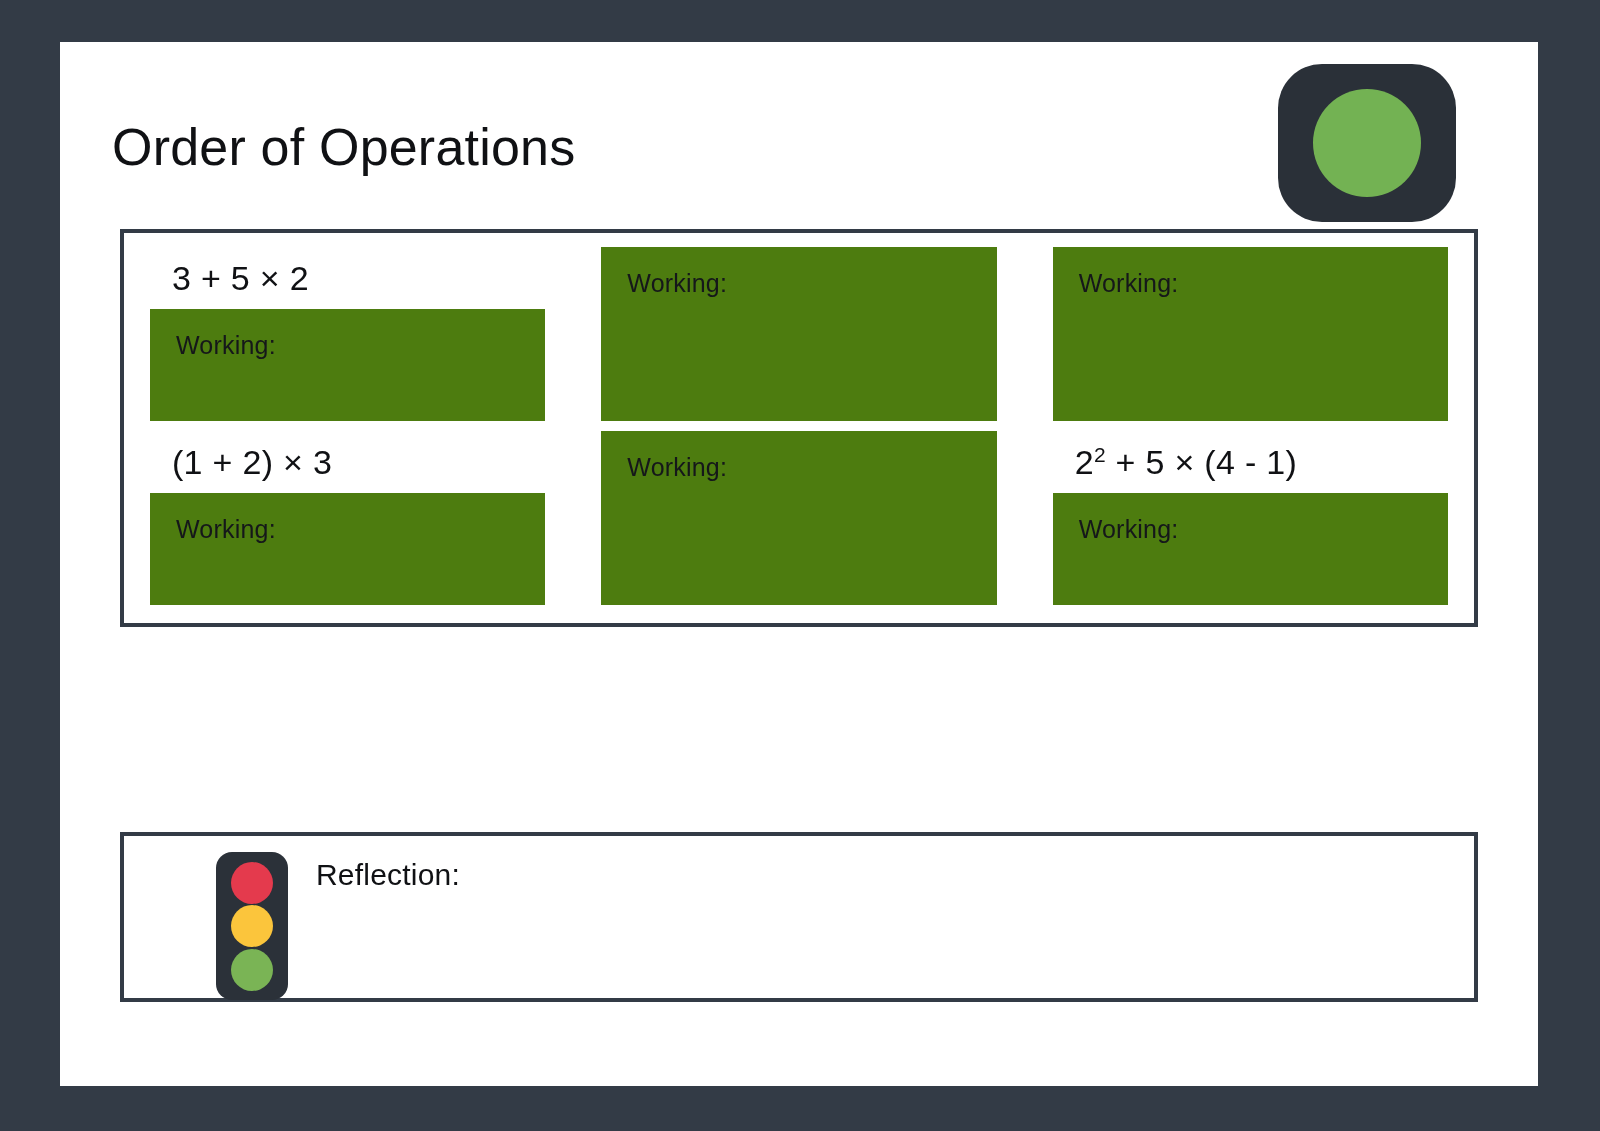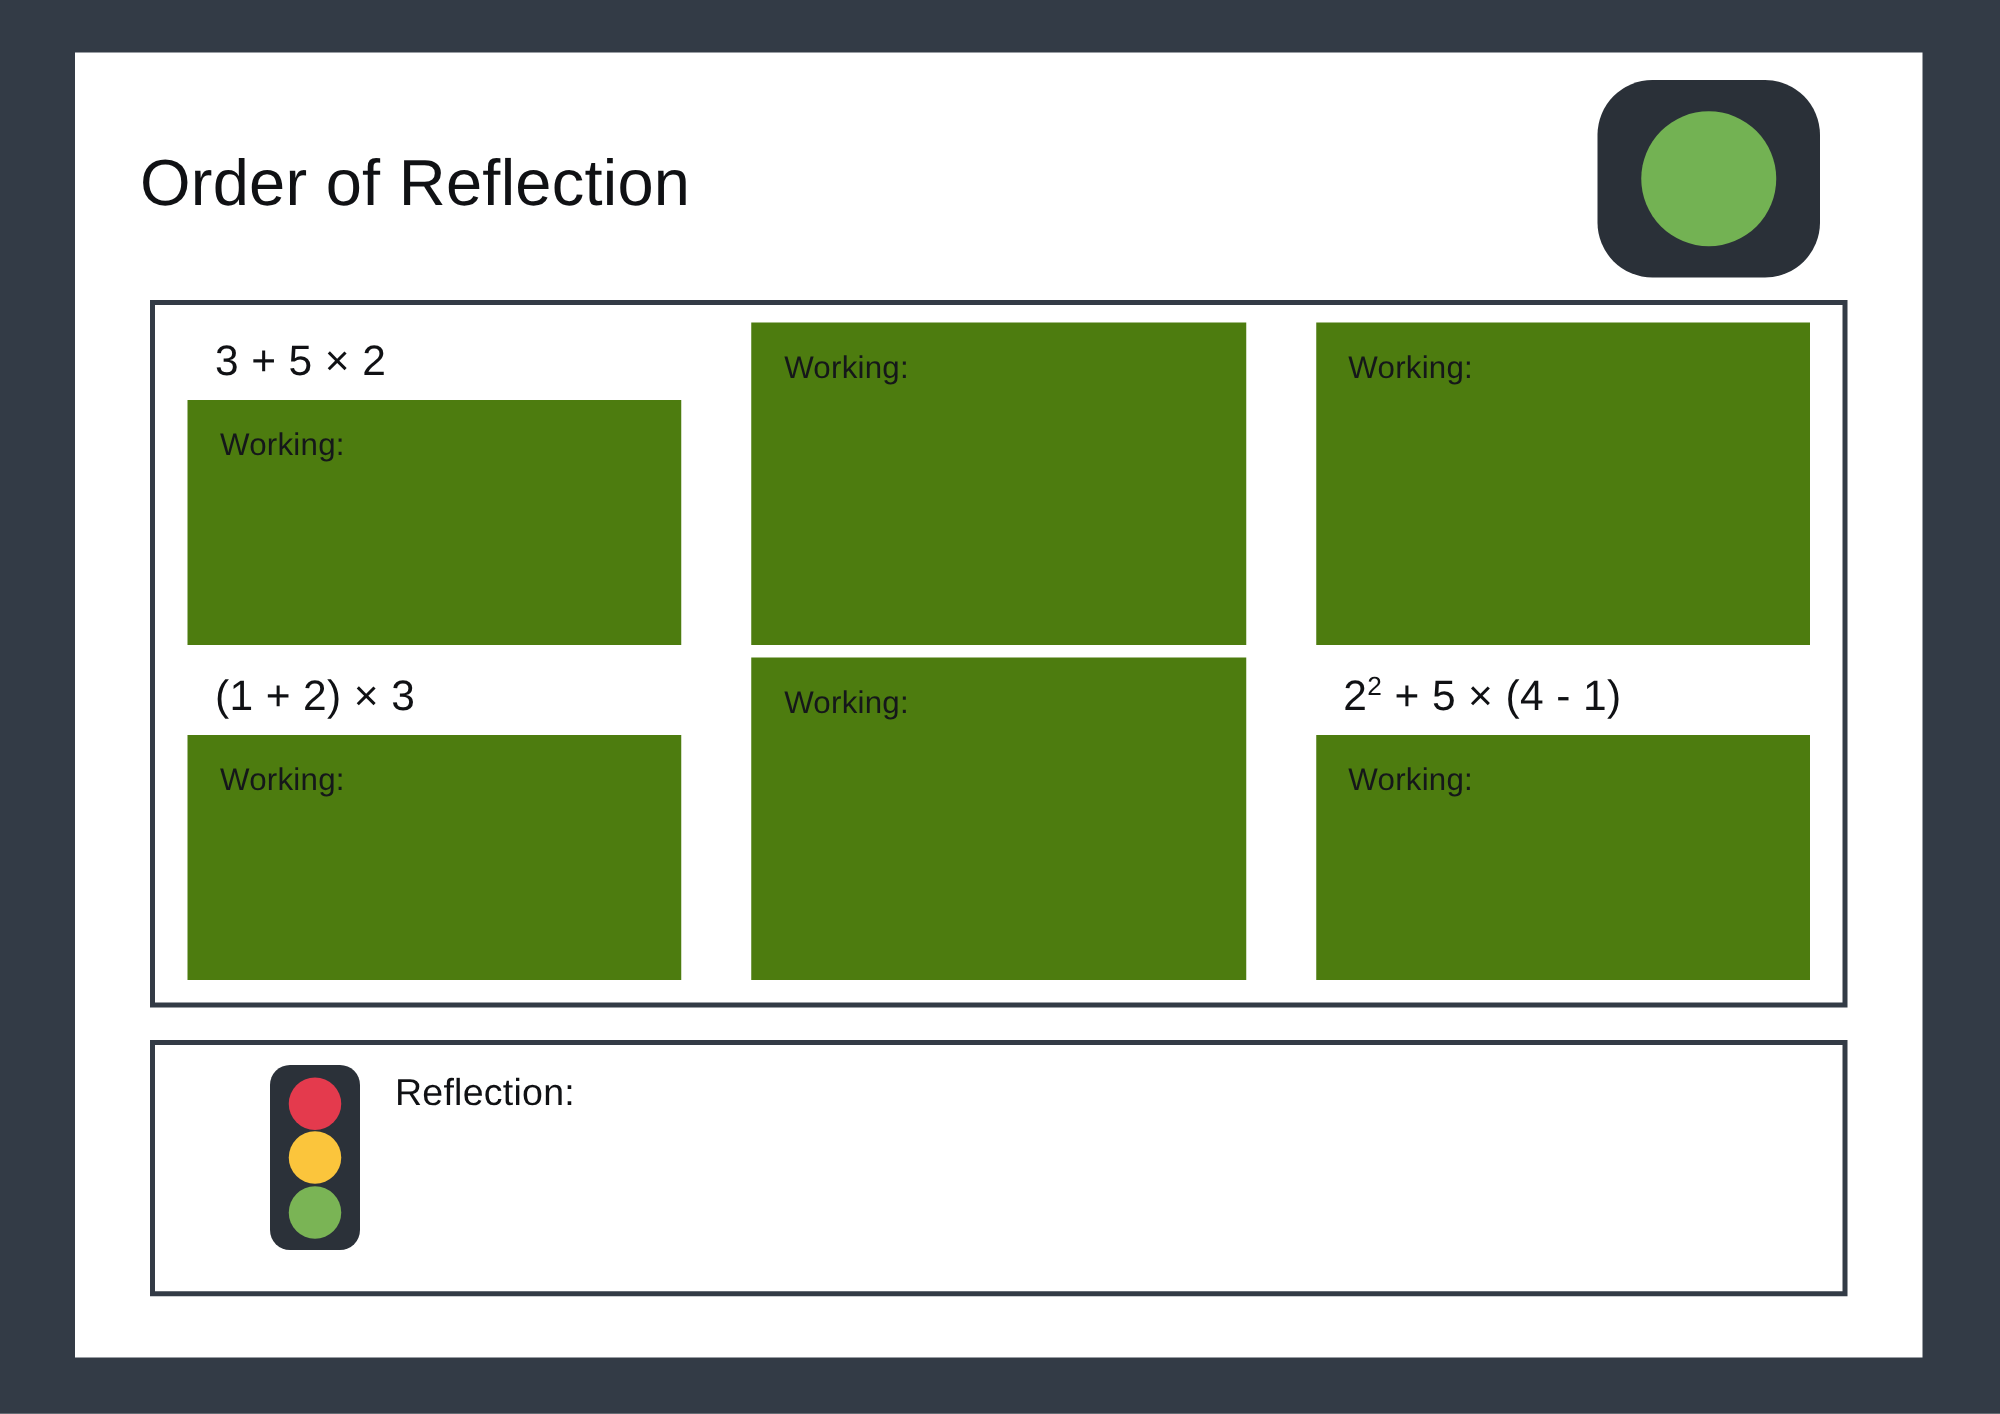--- a/index.html
+++ b/index.html
@@ -55,23 +55,23 @@
     width: 108px;
     height: 108px;
     border-radius: 50%;
     background: #73b253;
   }
 
   
   .questions-panel {
     position: absolute;
     left: 60px;
-    top: 198px;
+    top: 187px;
     width: 1358px;
-    height: 566px;
+    height: 398px;
     border: 4px solid #333b46;
     background: #ffffff;
   }
 
   .q-grid {
     position: absolute;
     left: 0; top: 0; right: 0; bottom: 0;
     display: grid;
     grid-template-columns: repeat(3, 1fr);
     grid-template-rows: repeat(2, 1fr);
@@ -116,21 +116,21 @@
     color: #15171a;
     letter-spacing: 0.2px;
   }
 
   
   .reflection-panel {
     position: absolute;
     left: 60px;
     top: 790px;
     width: 1358px;
-    height: 205px;
+    height: 170px;
     border: 4px solid #333b46;
     background: #ffffff;
   }
 
   .traffic-light {
     position: absolute;
     left: 92px;
     top: 16px;
     width: 72px;
     height: 148px;
@@ -159,21 +159,21 @@
     font-weight: 300;
     color: #101114;
     letter-spacing: 0.2px;
   }
 </style>
 </head>
 <body>
 
 <div class="page">
 
-  <div class="worksheet-title">Order of Reflection</div>
+  <div class="worksheet-title">Order of Operations</div>
 
   <div class="brand-badge">
     <div class="badge-dot"></div>
   </div>
 
   <div class="questions-panel">
     <div class="q-grid">
 
       <div class="q-cell">
         <div class="q-expression"><span>3 + 5 × 2</span></div>

